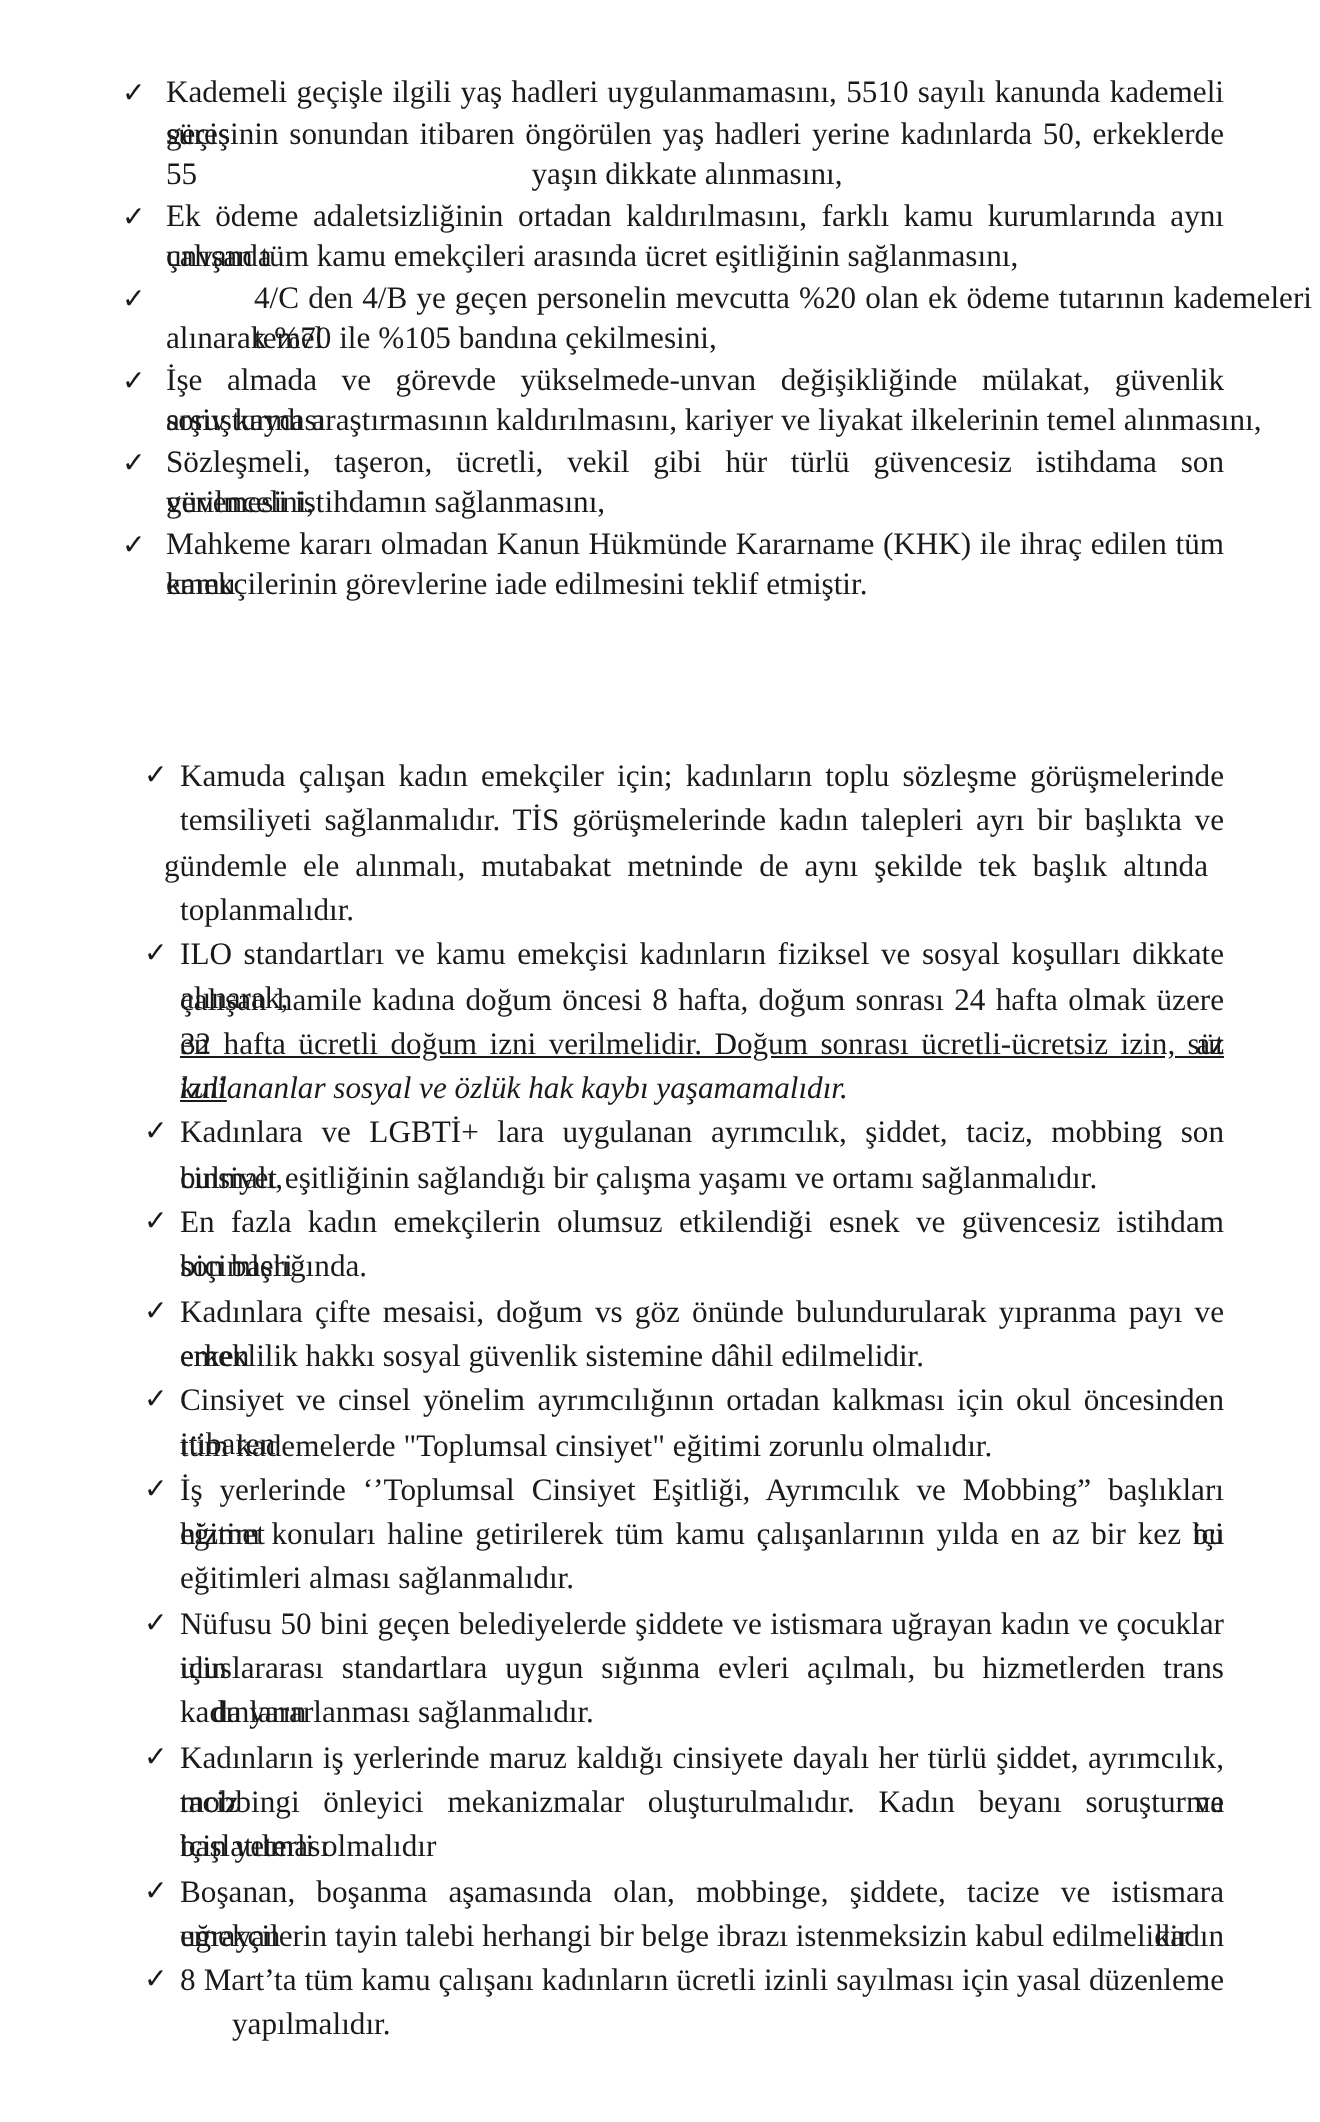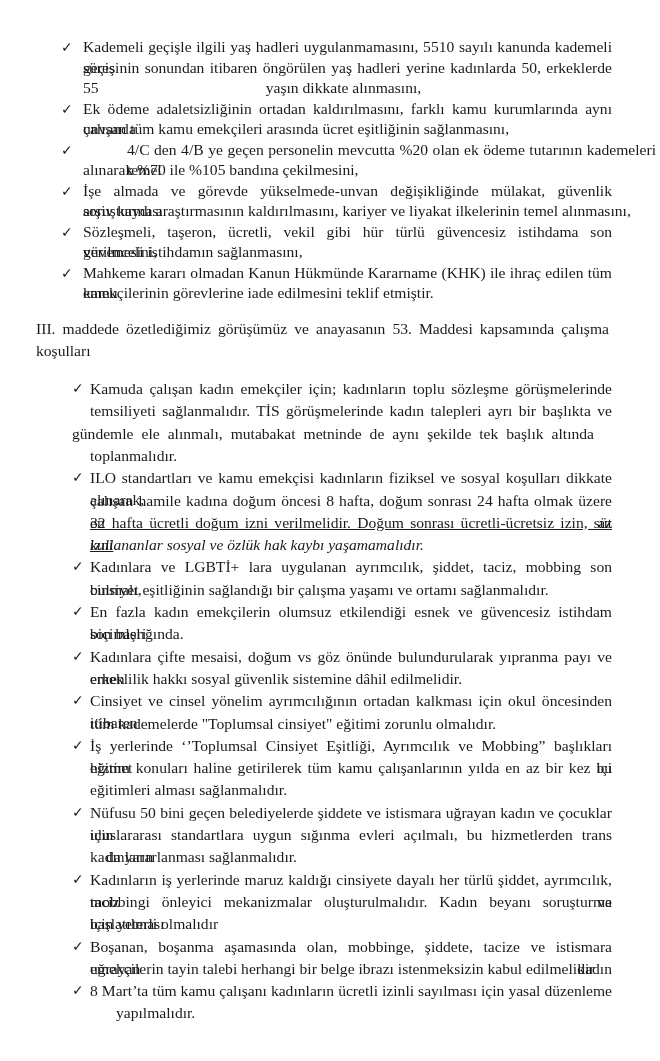--- a/index.html
+++ b/index.html
@@ -36,27 +36,26 @@
       <span class="line" style="position: absolute; left: 83px; top: 180.5px; width: 529px; height: 20.5px; line-height: 20.5px; text-align: justify; text-align-last: justify; white-space: normal;">İşe almada ve görevde yükselmede-unvan değişikliğinde mülakat, güvenlik soruşturması</span>
       <span class="line" style="position: absolute; left: 83px; top: 201px; width: 529px; height: 20.5px; line-height: 20.5px;">arşiv kaydı araştırmasının kaldırılmasını, kariyer ve liyakat ilkelerinin temel alınmasını,</span>
       <span class="check" style="left: 61px; top: 225.5px; position: absolute;">✓</span>
       <span class="line" style="position: absolute; left: 83px; top: 221.5px; width: 529px; height: 20.5px; line-height: 20.5px; text-align: justify; text-align-last: justify; white-space: normal;">Sözleşmeli, taşeron, ücretli, vekil gibi hür türlü güvencesiz istihdama son verilmesini,</span>
       <span class="line" style="position: absolute; left: 83px; top: 242px; width: 529px; height: 20.5px; line-height: 20.5px;">güvenceli istihdamın sağlanmasını,</span>
       <span class="check" style="left: 61px; top: 266.5px; position: absolute;">✓</span>
       <span class="line" style="position: absolute; left: 83px; top: 262.5px; width: 529px; height: 20.5px; line-height: 20.5px; text-align: justify; text-align-last: justify; white-space: normal;">Mahkeme kararı olmadan Kanun Hükmünde Kararname (KHK) ile ihraç edilen tüm kamu</span>
       <span class="line" style="position: absolute; left: 83px; top: 283px; width: 529px; height: 20.5px; line-height: 20.5px;">emekçilerinin görevlerine iade edilmesini teklif etmiştir.</span>
     </div>
   <div class="para" id="para" style="top:318px;">
-      <span class="line" style="text-align: justify; text-align-last: justify; white-space: normal;">III. maddede özetlediğimiz görüşümüz ve anayasanın 53. Maddesi kapsamında çalışma koşulları</span>
     </div>
   <div id="list2">
       <span class="check" style="left: 72px; top: 382px; position: absolute;">✓</span>
       <span class="line" style="position: absolute; left: 90px; top: 378px; width: 522px; height: 22.3px; line-height: 22.3px; text-align: justify; text-align-last: justify; white-space: normal;">Kamuda çalışan kadın emekçiler için; kadınların toplu sözleşme görüşmelerinde</span>
       <span class="line" style="position: absolute; left: 90px; top: 400.3px; width: 522px; height: 22.3px; line-height: 22.3px; text-align: justify; text-align-last: justify; white-space: normal;">temsiliyeti sağlanmalıdır. TİS görüşmelerinde kadın talepleri ayrı bir başlıkta ve</span>
-      <span class="line" style="position: absolute; left: 72px; top: 422.6px; width: 522px; height: 22.3px; line-height: 22.3px; text-align: justify; text-align-last: justify; white-space: normal;">gündemle ele alınmalı, mutabakat metninde de aynı şekilde tek başlık altında</span>
+      <span class="line" style="position: absolute; left: 82px; top: 422.6px; width: 522px; height: 22.3px; line-height: 22.3px; text-align: justify; text-align-last: justify; white-space: normal;">gündemle ele alınmalı, mutabakat metninde de aynı şekilde tek başlık altında</span>
       <span class="line" style="position: absolute; left: 90px; top: 444.9px; width: 522px; height: 22.3px; line-height: 22.3px;">toplanmalıdır.</span>
       <span class="check" style="left: 72px; top: 471.2px; position: absolute;">✓</span>
       <span class="line" style="position: absolute; left: 90px; top: 467.2px; width: 522px; height: 22.3px; line-height: 22.3px; text-align: justify; text-align-last: justify; white-space: normal;">ILO standartları ve kamu emekçisi kadınların fiziksel ve sosyal koşulları dikkate alınarak,</span>
       <span class="line" style="position: absolute; left: 90px; top: 489.5px; width: 522px; height: 22.3px; line-height: 22.3px; text-align: justify; text-align-last: justify; white-space: normal;">çalışan hamile kadına doğum öncesi 8 hafta, doğum sonrası 24 hafta olmak üzere en az</span>
       <span class="line" style="position: absolute; left: 90px; top: 511.8px; width: 522px; height: 22.3px; line-height: 22.3px; text-align: justify; text-align-last: justify; white-space: normal; text-decoration: underline;">32 hafta ücretli doğum izni verilmelidir. Doğum sonrası ücretli-ücretsiz izin, süt izni</span>
       <span class="line" style="position: absolute; left: 90px; top: 534.1px; width: 522px; height: 22.3px; line-height: 22.3px; font-style: italic;">kullananlar sosyal ve özlük hak kaybı yaşamamalıdır.</span>
       <span class="check" style="left: 72px; top: 560.4px; position: absolute;">✓</span>
       <span class="line" style="position: absolute; left: 90px; top: 556.4px; width: 522px; height: 22.3px; line-height: 22.3px; text-align: justify; text-align-last: justify; white-space: normal;">Kadınlara ve LGBTİ+ lara uygulanan ayrımcılık, şiddet, taciz, mobbing son bulmalı,</span>
       <span class="line" style="position: absolute; left: 90px; top: 578.7px; width: 522px; height: 22.3px; line-height: 22.3px;">cinsiyet eşitliğinin sağlandığı bir çalışma yaşamı ve ortamı sağlanmalıdır.</span>
       <span class="check" style="left: 72px; top: 605px; position: absolute;">✓</span>

